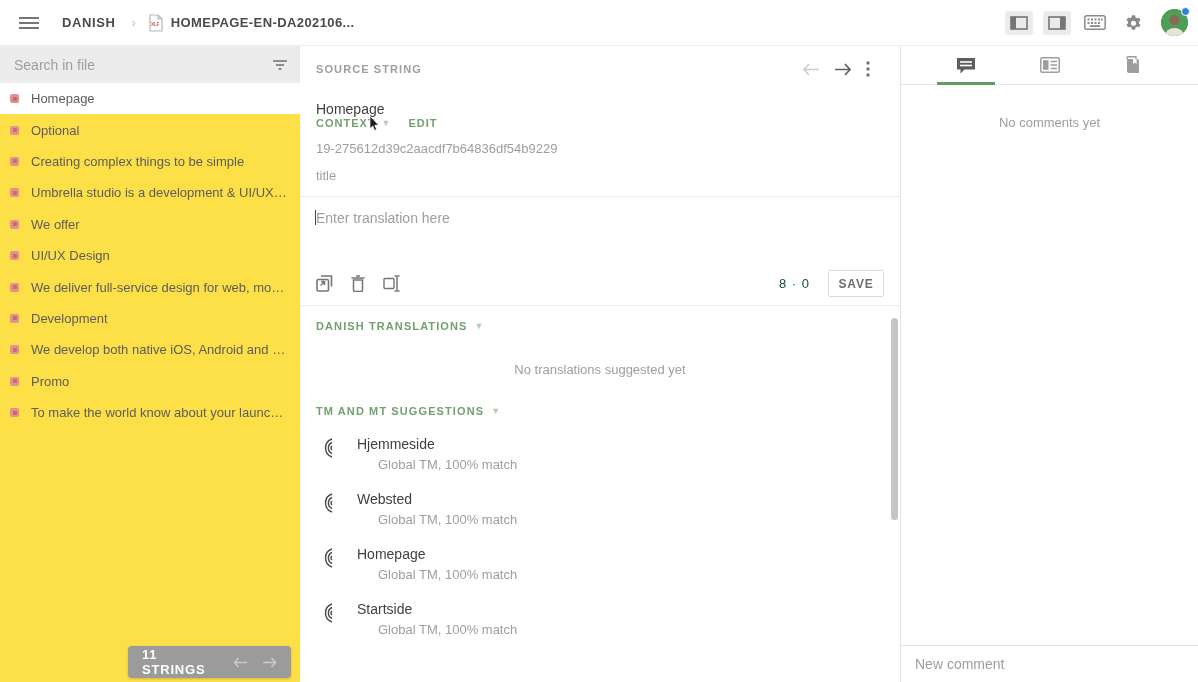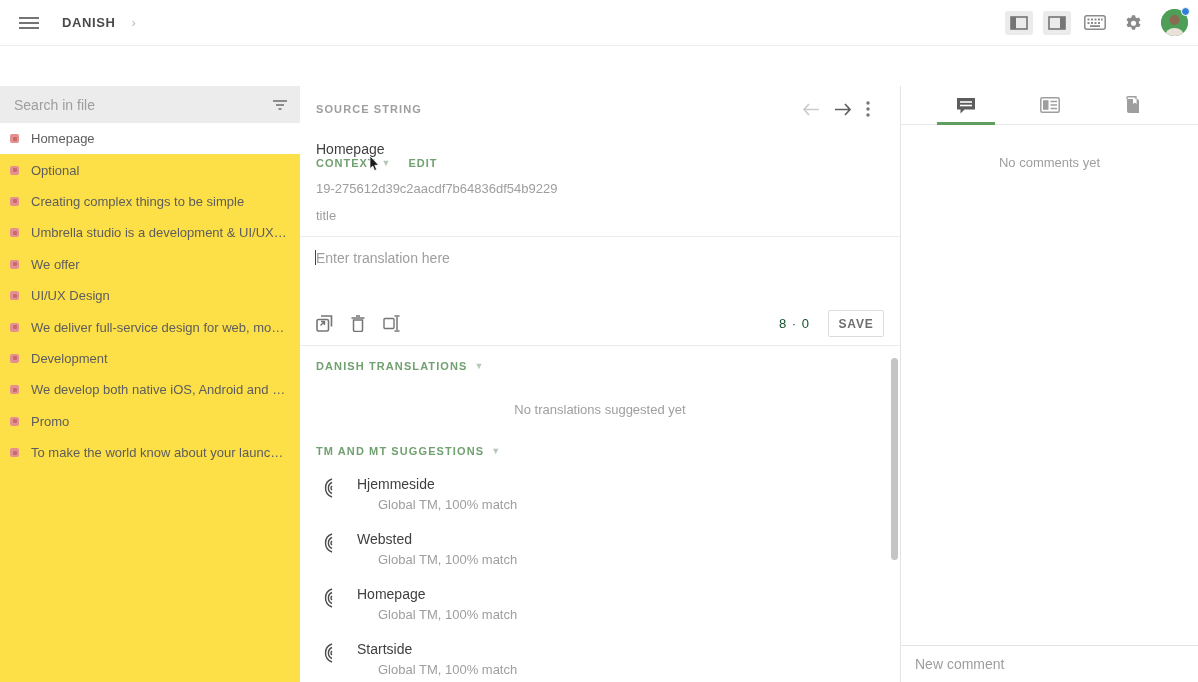--- a/index.html
+++ b/index.html
@@ -1,18 +1,18 @@
 <!DOCTYPE html>
 <html><head>
 <meta charset="utf-8">
 <style>
   * { margin:0; padding:0; box-sizing:border-box; }
   html,body { width:1198px; height:682px; overflow:hidden; }
   body { font-family:"Liberation Sans","DejaVu Sans",sans-serif; background:#fff; color:#424242; }
-  .app { position:relative; width:1198px; height:682px; display:flex; flex-direction:column;gap:40px; }
+  .app { position:relative; width:1198px; height:682px; display:flex; flex-direction:column; }
 
   
   .topbar { height:46px; background:#fff; display:flex; align-items:center; justify-content:space-between; padding:0 10px 0 12px; border-bottom:1px solid #ececec; flex:0 0 46px; }
   .topbar-left { display:flex; align-items:center; gap:0; }
   .hamburger { width:34px; height:30px; display:flex; align-items:center; justify-content:center; cursor:pointer; color:#757575; }
   .crumb-lang { margin-left:16px; font-size:13px; font-weight:bold; letter-spacing:0.6px; color:#4a4a4a; cursor:pointer; }
   .crumb-sep { margin:0 12px 0 16px; color:#bdbdbd; font-size:13px; }
   .file-crumb { display:flex; align-items:center; gap:7px; cursor:pointer; }
   .crumb-file { font-size:13px; font-weight:bold; letter-spacing:0.4px; color:#4a4a4a; }
   .topbar-right { display:flex; align-items:center; gap:10px; }
@@ -101,20 +101,28 @@
         <svg width="20" height="14" viewBox="0 0 20 14">
             <g stroke="currentColor" stroke-width="2">
               <line x1="0" y1="2" x2="20" y2="2"></line>
               <line x1="0" y1="7" x2="20" y2="7"></line>
               <line x1="0" y1="12" x2="20" y2="12"></line>
             </g>
           </svg>
       </div>
       <span class="crumb-lang">DANISH</span>
       <span class="crumb-sep">›</span>
+      <div class="file-crumb">
+        <svg width="16" height="18" viewBox="0 0 16 18">
+          <path d="M2 1 h8 l4 4 v12 h-12 z" fill="#fff" stroke="#b5b5b5" stroke-width="1.2"></path>
+          <path d="M10 1 l4 4 h-4 z" fill="#e0e0e0" stroke="#b5b5b5" stroke-width="1"></path>
+          <text x="3" y="12" font-size="4.5" fill="#c0564f" font-weight="bold" font-family="Liberation Sans, sans-serif">XLF</text>
+        </svg>
+        <span class="crumb-file">HOMEPAGE-EN-DA202106...</span>
+      </div>
     </div>
     <div class="topbar-right">
       <div class="layout-btn">
         <svg width="18" height="14" viewBox="0 0 18 14">
             <rect x="1" y="1" width="16" height="12" fill="none" stroke="currentColor" stroke-width="1.6"></rect>
             <rect x="1" y="1" width="5" height="12" fill="currentColor"></rect>
           </svg>
       </div>
       <div class="layout-btn">
         <svg width="18" height="14" viewBox="0 0 18 14">

